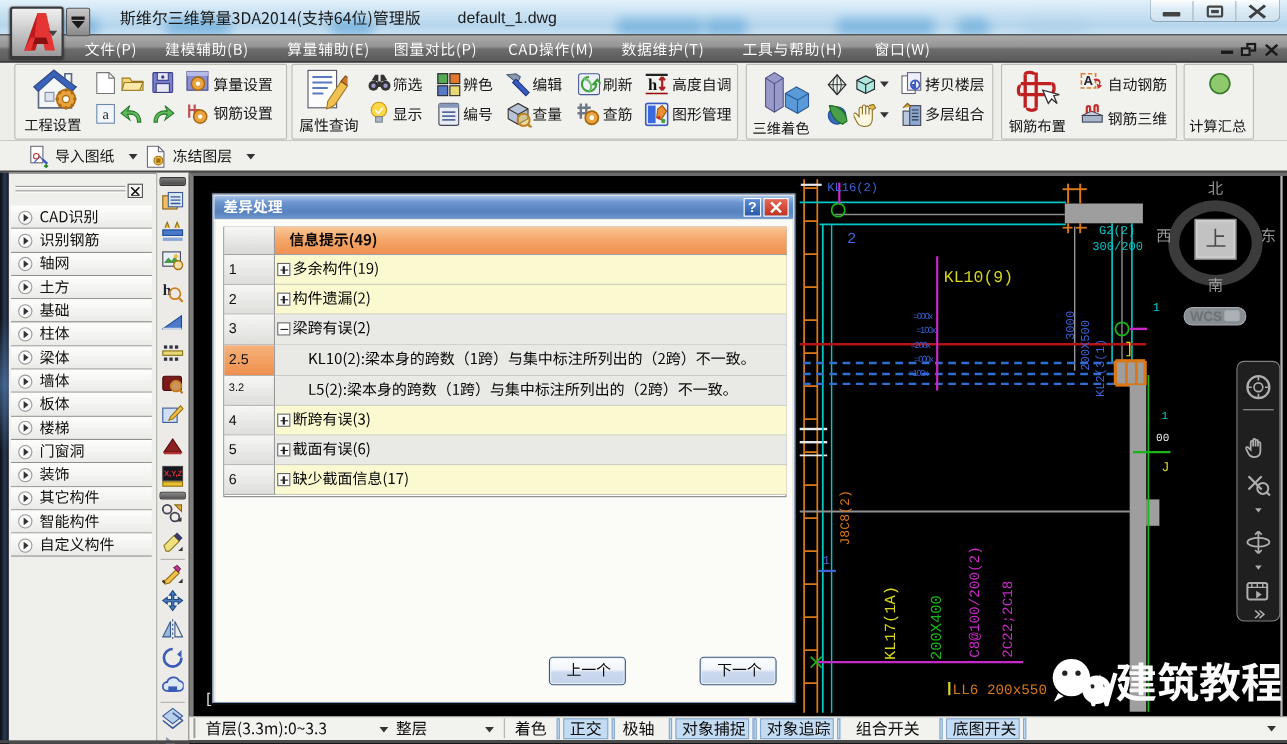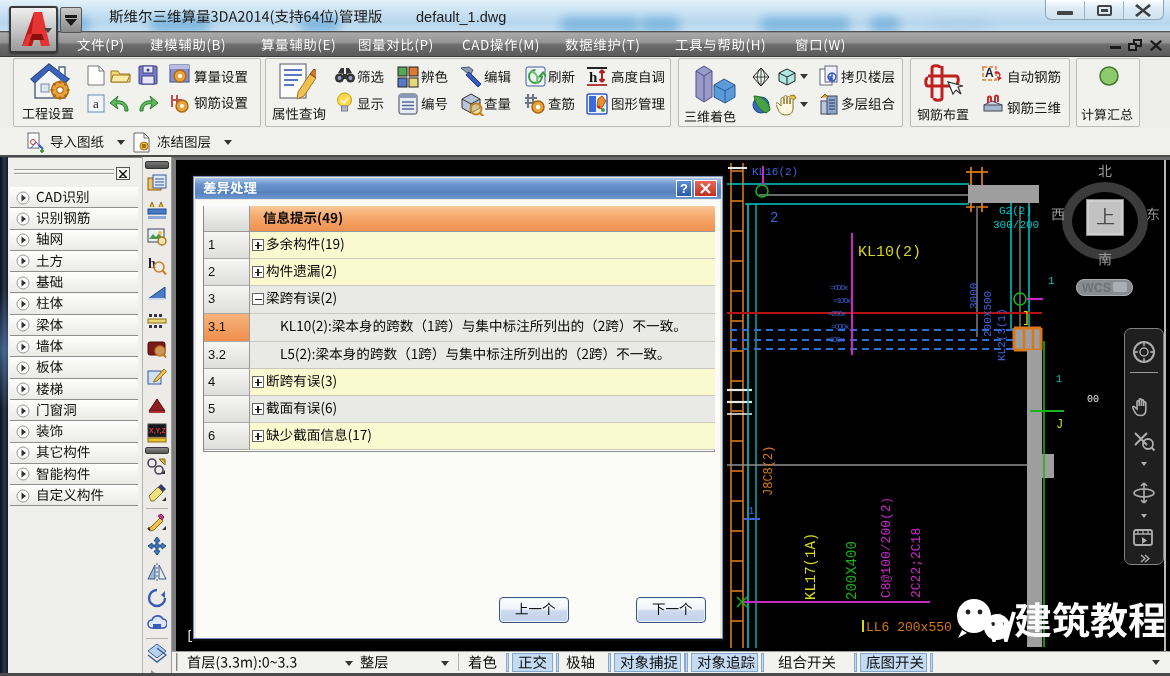--- a/index.html
+++ b/index.html
@@ -859,37 +859,37 @@
     <rect x="1027" y="350" width="15" height="297" fill="#9e9e9e"></rect>
     <rect x="1042" y="454" width="12" height="24" fill="#9e9e9e"></rect>
     <line x1="1044" y1="341" x2="1044" y2="647" stroke="#18b418" stroke-width="1.6"></line>
     <line x1="1030" y1="411" x2="1064" y2="411" stroke="#18b418" stroke-width="2"></line>
     <line x1="727" y1="465" x2="1028" y2="465" stroke="#909090" stroke-width="1.6"></line>
     <line x1="742" y1="602" x2="930" y2="602" stroke="#c828c8" stroke-width="2"></line>
     <path d="M737 607 747 597M737 597l10 10" stroke="#18b418" stroke-width="1.5" fill="none"></path>
   </svg>
 <div class="lat mono" style="left:752px;top:166px;font-size:11px;color:#3c64dc;letter-spacing:0px;">KL16(2)</div>
 <div class="lat mono" style="left:770px;top:210px;font-size:14px;color:#3c64dc;letter-spacing:0px;">2</div>
-<div class="lat mono" style="left:858px;top:244px;font-size:15px;color:#d8d818;letter-spacing:0px;">KL10(2)</div>
+<div class="lat mono" style="left:858px;top:244px;font-size:15px;color:#d8d818;letter-spacing:0px;">KL10(9)</div>
 <div class="ab" style="left:851px;top:233px;width:2px;height:122px;background:#c828c8"></div>
 <div class="lat" style="left:830px;top:283px;font-size:8px;color:#3c64dc;letter-spacing:-1px">=000x</div>
 <div class="lat" style="left:833px;top:296px;font-size:8px;color:#3c64dc;letter-spacing:-1px">=100x</div>
 <div class="lat" style="left:828px;top:309px;font-size:8px;color:#3c64dc;letter-spacing:-1px">=200x</div>
 <div class="lat" style="left:831px;top:322px;font-size:8px;color:#3c64dc;letter-spacing:-1px">=000x</div>
 <div class="lat" style="left:826px;top:335px;font-size:8px;color:#3c64dc;letter-spacing:-1px">=100x</div>
 <div class="lat mono" style="left:999px;top:205px;font-size:11px;color:#00c8c8;letter-spacing:0px;">G2(2)</div>
 <div class="lat mono" style="left:993px;top:219px;font-size:11px;color:#00c8c8;letter-spacing:0px;">300/200</div>
 <div class="lat mono" style="left:980px;top:297px;font-size:11px;color:#3c64dc;letter-spacing:0px;transform:rotate(-90deg);transform-origin:0 100%;">3000</div>
 <div class="lat mono" style="left:994px;top:325px;font-size:11px;color:#3c64dc;letter-spacing:0px;transform:rotate(-90deg);transform-origin:0 100%;">200X500</div>
 <div class="lat mono" style="left:1008px;top:349px;font-size:11px;color:#3c64dc;letter-spacing:0px;transform:rotate(-90deg);transform-origin:0 100%;">KL2(3(1)</div>
 <div class="lat mono" style="left:1048px;top:275px;font-size:11px;color:#00c8c8;letter-spacing:0px;">1</div>
 <div class="lat mono" style="left:1056px;top:418px;font-size:12px;color:#d8d818;letter-spacing:0px;">J</div>
 <div class="lat mono" style="left:1022px;top:310px;font-size:14px;color:#d8d818;letter-spacing:0px;">]</div>
 <div class="lat mono" style="left:1056px;top:374px;font-size:10px;color:#00c8c8;letter-spacing:0px;">1</div>
-<div class="lat mono" style="left:1051px;top:394px;font-size:10px;color:#e8e8e8;letter-spacing:0px;margin-left:36px;">00</div>
+<div class="lat mono" style="left:1051px;top:394px;font-size:10px;color:#e8e8e8;letter-spacing:0px;">00</div>
 <div class="lat mono" style="left:776px;top:482px;font-size:12px;color:#d87818;letter-spacing:0px;transform:rotate(-90deg);transform-origin:0 100%;">J8C8(2)</div>
 <div class="lat mono" style="left:748px;top:505px;font-size:11px;color:#3c64dc;letter-spacing:0px;">1</div>
 <div class="ab" style="left:744px;top:518px;width:16px;height:2px;background:#3c64dc"></div>
 <div class="lat mono" style="left:819px;top:584px;font-size:14px;color:#d8d818;letter-spacing:0px;transform:rotate(-90deg);transform-origin:0 100%;">KL17(1A)</div>
 <div class="lat mono" style="left:860px;top:584px;font-size:14px;color:#18b418;letter-spacing:0px;transform:rotate(-90deg);transform-origin:0 100%;">200X400</div>
 <div class="lat mono" style="left:894px;top:583px;font-size:13px;color:#c828c8;letter-spacing:0px;transform:rotate(-90deg);transform-origin:0 100%;">C8@100/200(2)</div>
 <div class="lat mono" style="left:924px;top:583px;font-size:13px;color:#c828c8;letter-spacing:0px;transform:rotate(-90deg);transform-origin:0 100%;">2C22;2C18</div>
 <div class="lat mono" style="left:866px;top:620px;font-size:13px;color:#d87818;letter-spacing:0px;">LL6 200x550</div>
 <div class="ab" style="left:862px;top:620px;width:2px;height:12px;background:#d8d818"></div>
 <div class="lat mono" style="left:186px;top:628px;font-size:13px;color:#e8e8e8;letter-spacing:0px;">[</div>
@@ -1145,21 +1145,21 @@
       <use href="#gR8DE8" x="1000"></use>
       <use href="#gR6709" x="2000"></use>
       <use href="#gR8BEF" x="3000"></use>
       <use href="#gR0028" x="4000"></use>
       <use href="#gR0032" x="4338"></use>
       <use href="#gR0029" x="4893"></use>
     </g>
   </svg>
 <div class="ab" style="left:204px;top:313.5px;width:46px;height:28px;background:linear-gradient(180deg,#f7b27a,#ef8f4e);border-right:1px solid #999;border-bottom:1px solid #aaa"></div>
 <div class="ab" style="left:250px;top:313.5px;width:465px;height:28px;background:#e9e9e6;border-bottom:1px solid #c9c9c0"></div>
-<div class="lat" style="left:208px;top:318.5px;font-size:13px;color:#111">3.1</div>
+<div class="lat" style="left:208px;top:318.5px;font-size:13px;color:#111">2.5</div>
 <svg style="position:absolute;left:280px;top:319px;" width="406.885" height="17">
     <g fill="#0a0a0a" transform="translate(0,11.968) scale(0.0136)">
       <use href="#gR004B" x="0"></use>
       <use href="#gR004C" x="646"></use>
       <use href="#gR0031" x="1189"></use>
       <use href="#gR0030" x="1744"></use>
       <use href="#gR0028" x="2299"></use>
       <use href="#gR0032" x="2637"></use>
       <use href="#gR0029" x="3192"></use>
       <use href="#gR003A" x="3530"></use>
@@ -1187,21 +1187,21 @@
       <use href="#gR8DE8" x="23918"></use>
       <use href="#gRFF09" x="24918"></use>
       <use href="#gR4E0D" x="25918"></use>
       <use href="#gR4E00" x="26918"></use>
       <use href="#gR81F4" x="27918"></use>
       <use href="#gR3002" x="28918"></use>
     </g>
   </svg>
 <div class="ab" style="left:204px;top:341.5px;width:46px;height:27px;background:linear-gradient(180deg,#f6f6f5,#dededb);border-right:1px solid #999;border-bottom:1px solid #aaa"></div>
 <div class="ab" style="left:250px;top:341.5px;width:465px;height:27px;background:#e9e9e6;border-bottom:1px solid #c9c9c0"></div>
-<div class="lat" style="left:208px;top:346.5px;font-size:13px;color:#111">3.2</div>
+<div class="lat" style="left:208px;top:346.5px;font-size:10px;color:#111">3.2</div>
 <svg style="position:absolute;left:280px;top:347px;" width="390.551" height="17">
     <g fill="#0a0a0a" transform="translate(0,11.968) scale(0.0136)">
       <use href="#gR004C" x="0"></use>
       <use href="#gR0035" x="543"></use>
       <use href="#gR0028" x="1098"></use>
       <use href="#gR0032" x="1436"></use>
       <use href="#gR0029" x="1991"></use>
       <use href="#gR003A" x="2329"></use>
       <use href="#gR6881" x="2607"></use>
       <use href="#gR672C" x="3607"></use>

